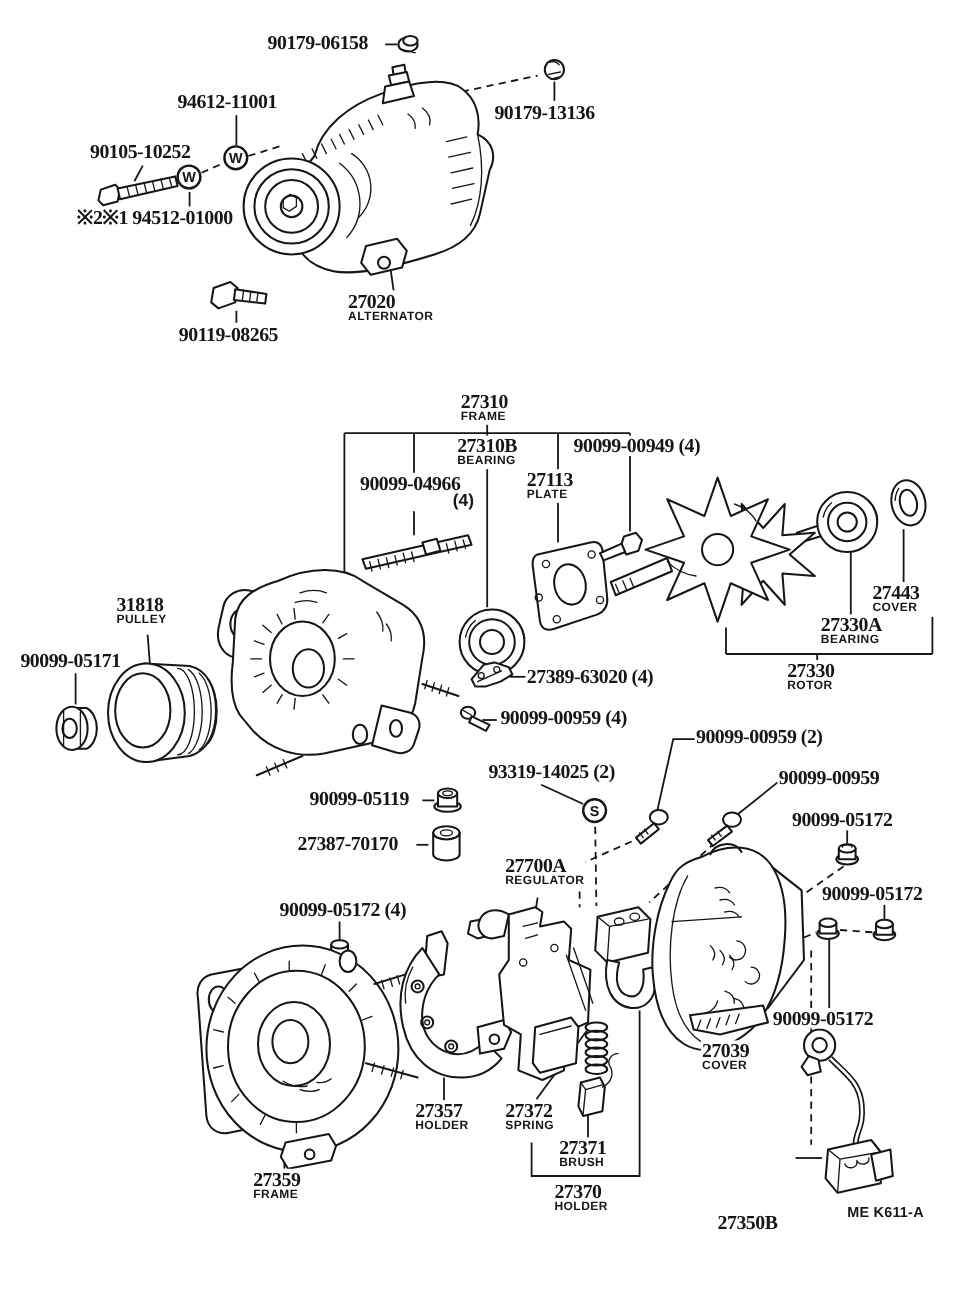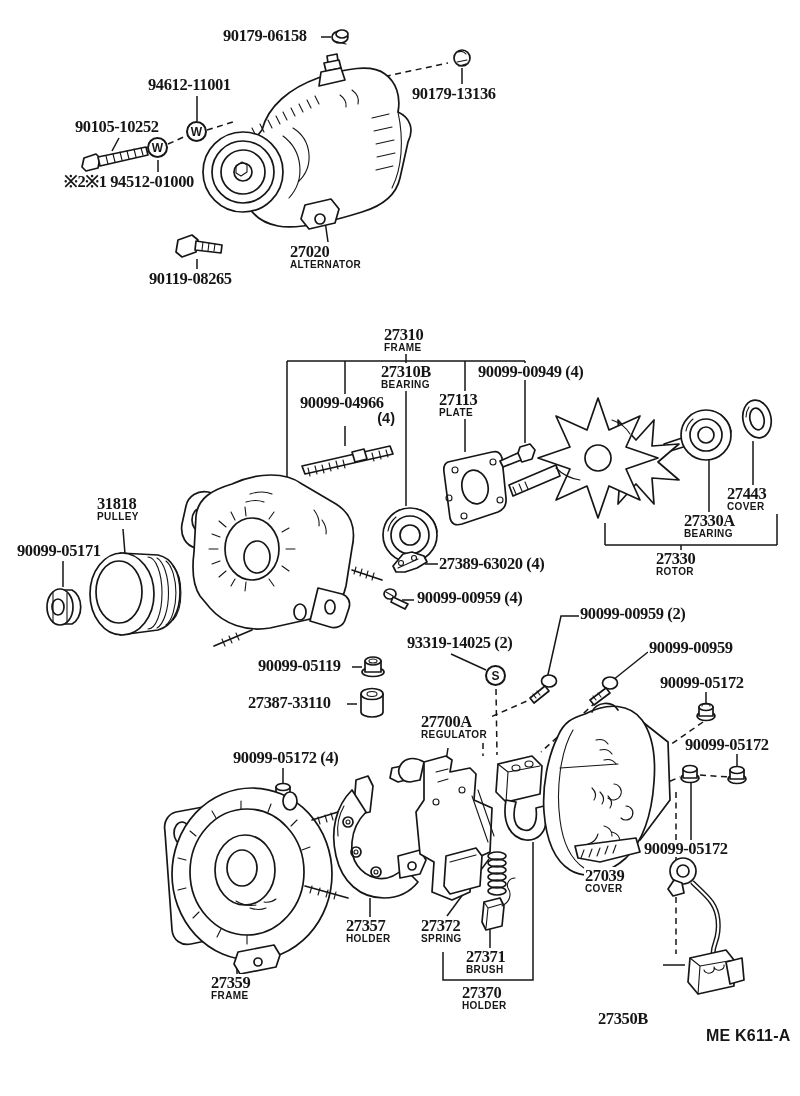--- a/index.html
+++ b/index.html
@@ -12,21 +12,21 @@
   .thin{stroke-width:1.1;}
   .lead{stroke:#161616;fill:none;stroke-width:1.5;}
   .dash{stroke:#161616;fill:none;stroke-width:1.5;stroke-dasharray:6 4.5;}
   .wire{stroke:#161616;fill:none;stroke-width:5;}
   .wirein{stroke:#ffffff;fill:none;stroke-width:2.2;}
   .lbl{position:absolute;z-index:2;background:#ffffff;line-height:1.04;white-space:nowrap;
        font-weight:bold;padding:0 1px;}
   .num{display:block;font-size:16.5px;letter-spacing:-0.4px;font-family:Liberation Serif, serif;}
   .sub{display:block;font-size:10px;letter-spacing:0.4px;}
   .qty{display:block;font-size:14.5px;text-align:right;}
-  .code{font-size:16px;letter-spacing:0.2px;margin-top:24px;}
+  .code{font-size:12px;letter-spacing:0.2px;}
   .badge{position:absolute;z-index:3;width:17px;height:17px;border:2.4px solid #161616;
          border-radius:50%;background:#fff;display:flex;align-items:center;justify-content:center;
          font-weight:bold;font-size:12px;}
 </style>
 </head>
 <body>
 
 <div id="page">
 
 <svg id="art" width="800" height="1096" viewBox="0 0 800 1096">
@@ -472,21 +472,21 @@
   <div class="lbl" style="left:648px;top:639px">
       <span class="num">90099-00959</span>
     </div>
   <div class="lbl" style="left:257px;top:657px">
       <span class="num">90099-05119</span>
     </div>
   <div class="lbl" style="left:659px;top:674px">
       <span class="num">90099-05172</span>
     </div>
   <div class="lbl" style="left:247px;top:694px">
-      <span class="num">27387-33110</span>
+      <span class="num">27387-70170</span>
     </div>
   <div class="lbl" style="left:420px;top:713px">
       <span class="num">27700A</span>
       <span class="sub">REGULATOR</span>
     </div>
   <div class="lbl" style="left:232px;top:749px">
       <span class="num">90099-05172 (4)</span>
     </div>
   <div class="lbl" style="left:684px;top:736px">
       <span class="num">90099-05172</span>

